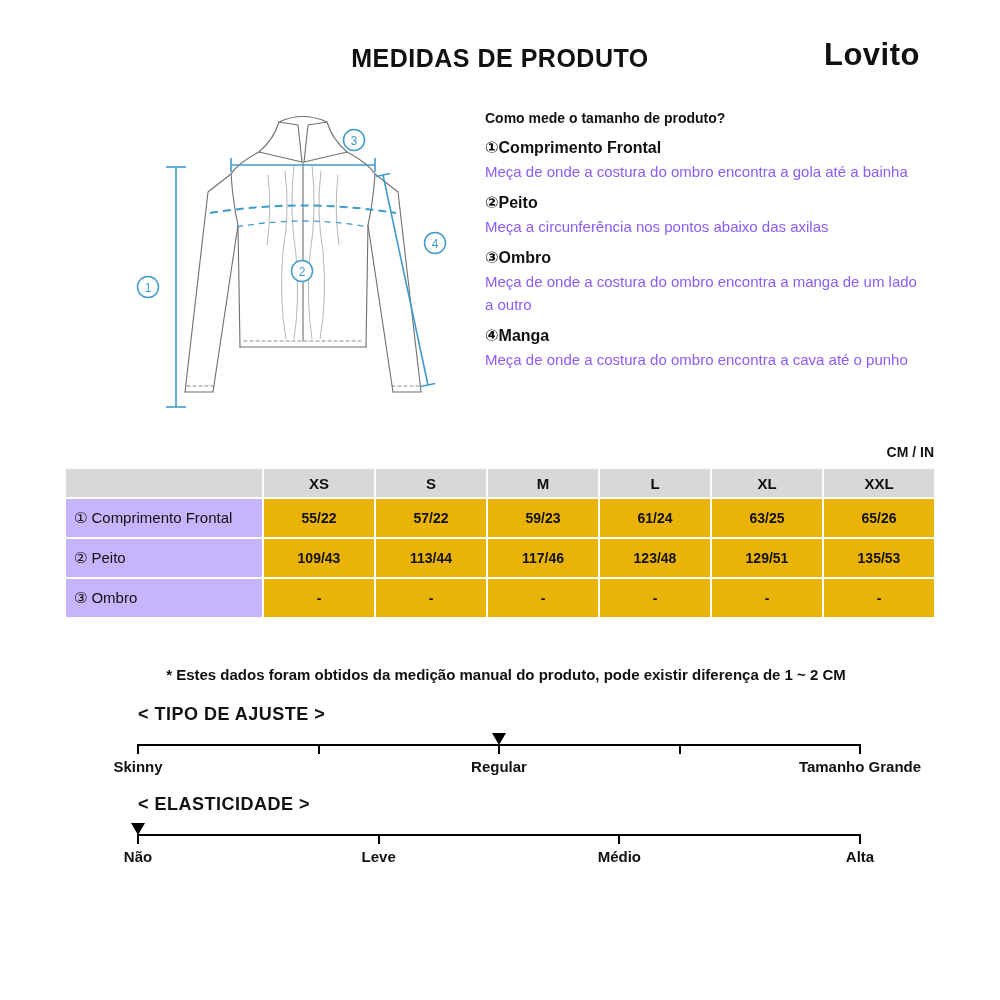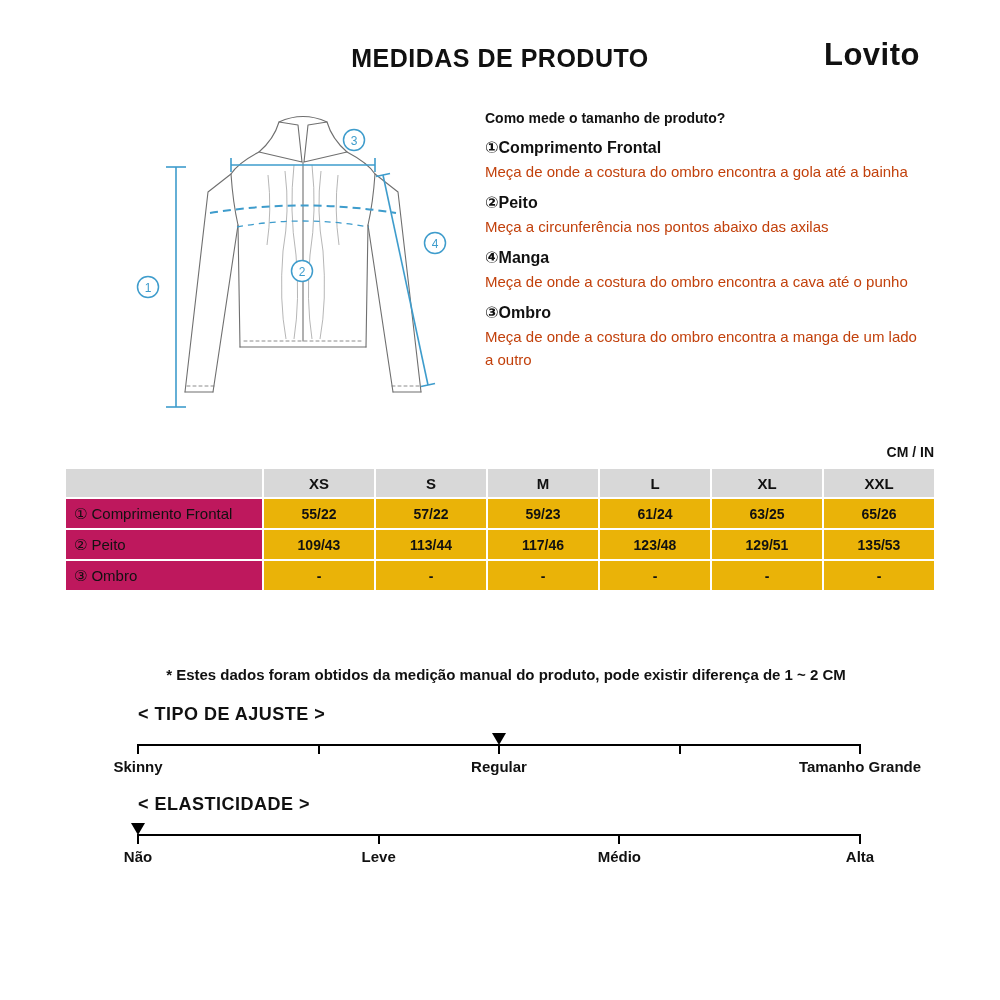--- a/index.html
+++ b/index.html
@@ -8,27 +8,27 @@
   .page { position:relative; width:1000px; height:1000px; overflow:hidden; background:#fff; }
 
   .title { position:absolute; top:44px; left:0; width:100%; text-align:center; font-size:25px; font-weight:bold; letter-spacing:.5px; }
   .brand { position:absolute; top:37px; right:80px; font-size:31px; font-weight:bold; letter-spacing:.5px; }
 
   .jacket { position:absolute; left:58px; top:95px; }
 
   .guide { position:absolute; left:485px; top:110px; width:432px; }
   .guide-heading { font-size:14px; font-weight:bold; margin-bottom:10px; }
   .guide-label { font-size:16px; font-weight:bold; line-height:24px; margin-top:8px; }
-  .guide-desc { font-size:15px; line-height:23px; color:#c2410c; }
+  .guide-desc { font-size:15px; line-height:23px; color:#8b5cf6; }
 
   .units { position:absolute; top:444px; right:66px; font-size:14px; font-weight:bold; }
 
   .size-table { position:absolute; left:64px; top:467px; width:872px; border-collapse:separate; border-spacing:2px; table-layout:fixed; }
   .size-table th { background:#d8d8d8; font-size:15px; font-weight:bold; height:28px; text-align:center; }
-  .size-table td.rowlabel { background:#be185d; font-size:15px; text-align:left; padding-left:8px; height:29px; }
+  .size-table td.rowlabel { background:#c4b5fd; font-size:15px; text-align:left; padding-left:8px; height:38px; }
   .size-table td.val { font-size:14px; font-weight:bold; text-align:center; height:29px; background:#eab308; }
   .rowlabel .num { margin-right:4px; }
 
   .footnote { position:absolute; top:666px; left:0; width:100%; text-align:center; font-size:15px; font-weight:bold;padding-left:12px; }
 
   .scale { position:absolute; left:138px; width:722px; }
   #fit-scale { top:704px; }
   #elasticity-scale { top:794px; }
   .scale-title { text-align:left; font-size:18px; font-weight:bold; letter-spacing:.5px; margin-bottom:6px; }
   .scale-track { position:relative; height:46px; }
@@ -119,26 +119,26 @@
 
     <div class="guide-item">
       <div class="guide-label"><span>①</span><span>Comprimento Frontal</span></div>
       <div class="guide-desc">Meça de onde a costura do ombro encontra a gola até a bainha</div>
     </div>
     <div class="guide-item">
       <div class="guide-label"><span>②</span><span>Peito</span></div>
       <div class="guide-desc">Meça a circunferência nos pontos abaixo das axilas</div>
     </div>
     <div class="guide-item">
+      <div class="guide-label"><span>③</span><span>Ombro</span></div>
+      <div class="guide-desc">Meça de onde a costura do ombro encontra a manga de um lado a outro</div>
+    </div>
+    <div class="guide-item">
       <div class="guide-label"><span>④</span><span>Manga</span></div>
       <div class="guide-desc">Meça de onde a costura do ombro encontra a cava até o punho</div>
-    </div>
-    <div class="guide-item">
-      <div class="guide-label"><span>③</span><span>Ombro</span></div>
-      <div class="guide-desc">Meça de onde a costura do ombro encontra a manga de um lado a outro</div>
     </div>
   </div>
 
   <div class="units">CM / IN</div>
 
   <table class="size-table">
     <colgroup>
       <col style="width:196px">
         <col>
         <col>

